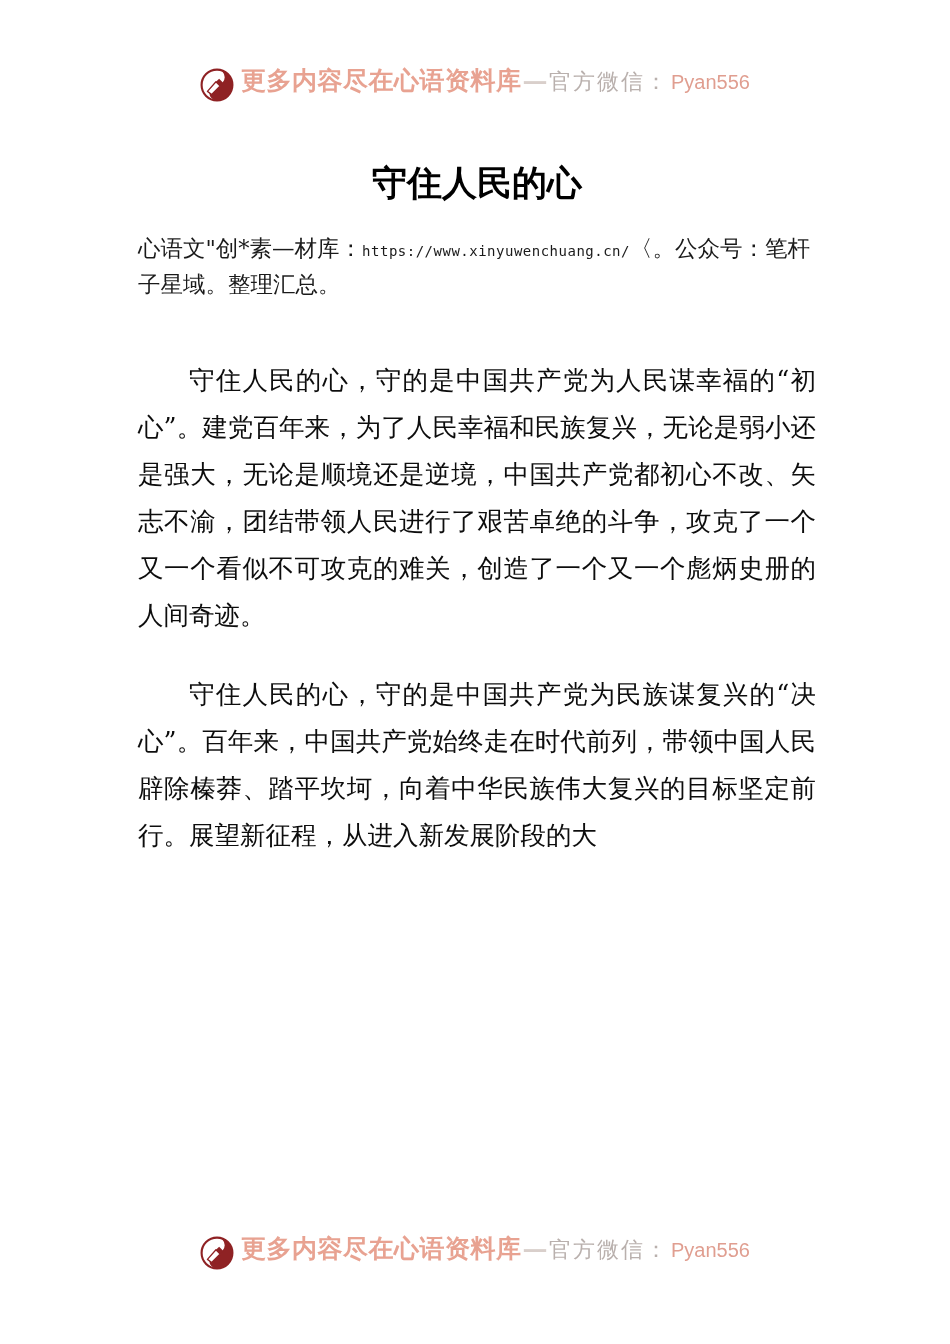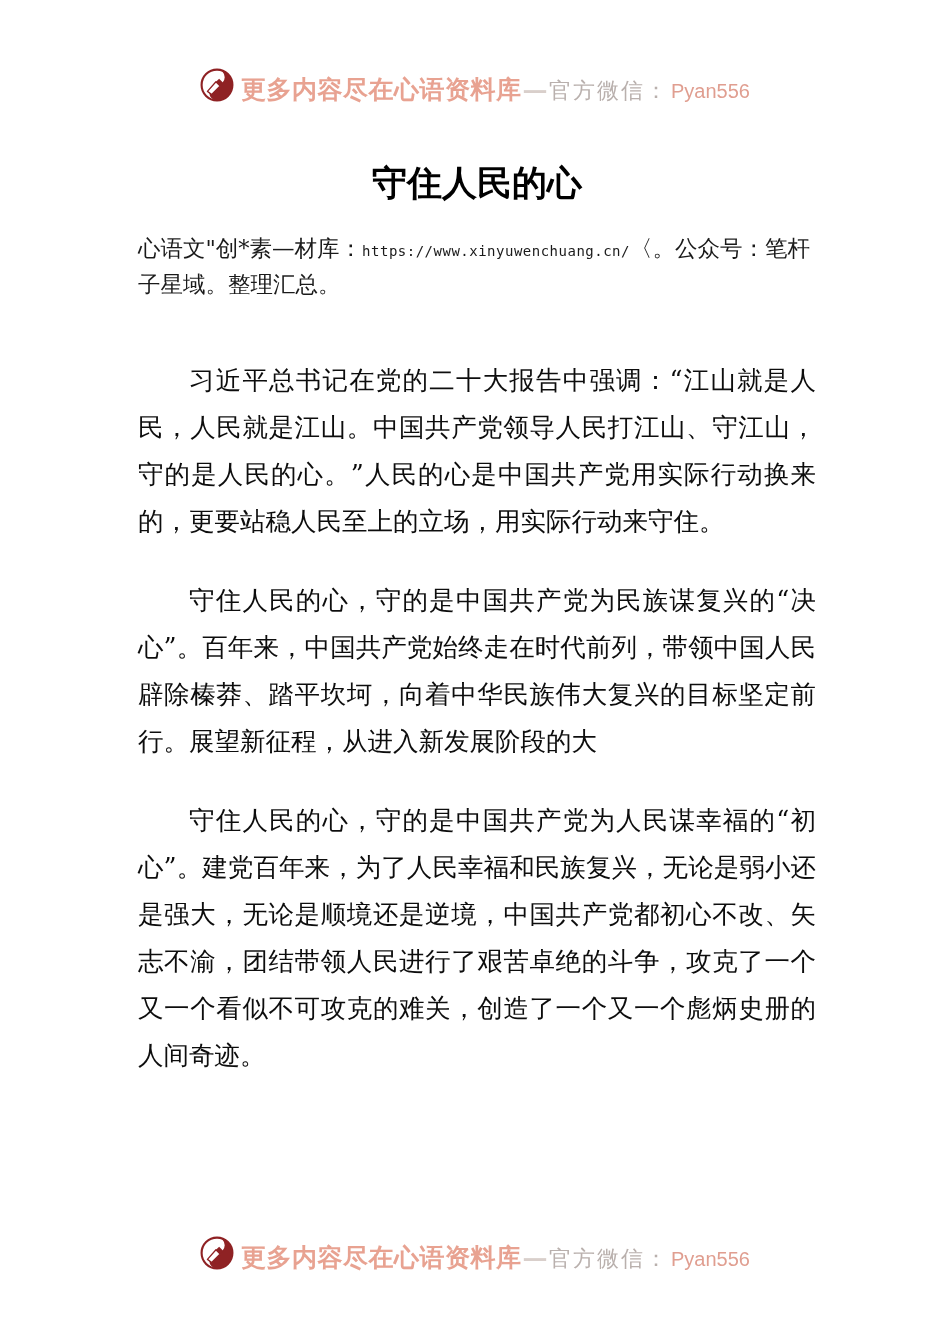--- a/index.html
+++ b/index.html
@@ -23,21 +23,21 @@
     height: 1344px;
     background: #ffffff;
   }
 
   
   .watermark {
     position: absolute;
     left: 0;
     width: 950px;
     display: flex;
-    align-items: flex-end;
+    align-items: flex-start;
     justify-content: center;
     gap: 7px;
     white-space: nowrap;
     user-select: none;
   }
   .watermark.header { top: 68px; }
   .watermark.footer { top: 1236px; }
 
   .wm-logo {
     width: 34px;
@@ -150,23 +150,22 @@
 
   <div class="doc">
 
     <h1 class="doc-title">
       <span class="t-line2">守住人民的心</span>
     </h1>
 
     <p class="doc-subtitle"><span>心语文"创*素—材库：</span><span class="mono">https://</span><span class="mono">www.xinyuwenchuang.cn/</span><span>〈。公众号：笔杆子星域。整理汇总。</span></p>
 
     <div class="doc-body">
-      <p class="para">习近平总书记在党的二十大报告中强调：“江山就是人民，人民就是江山。中国共产党领导人民打江山、守江山，守的是人民的心。”人民的心是中国共产党用实际行动换来的，更要站稳人民至上的立场，用实际行动来守住。</p>
+      <p class="para">守住人民的心，守的是中国共产党为人民谋幸福的“初心”。建党百年来，为了人民幸福和民族复兴，无论是弱小还是强大，无论是顺境还是逆境，中国共产党都初心不改、矢志不渝，团结带领人民进行了艰苦卓绝的斗争，攻克了一个又一个看似不可攻克的难关，创造了一个又一个彪炳史册的人间奇迹。</p>
       <p class="para">守住人民的心，守的是中国共产党为民族谋复兴的“决心”。百年来，中国共产党始终走在时代前列，带领中国人民辟除榛莽、踏平坎坷，向着中华民族伟大复兴的目标坚定前行。展望新征程，从进入新发展阶段的大</p>
-      <p class="para">守住人民的心，守的是中国共产党为人民谋幸福的“初心”。建党百年来，为了人民幸福和民族复兴，无论是弱小还是强大，无论是顺境还是逆境，中国共产党都初心不改、矢志不渝，团结带领人民进行了艰苦卓绝的斗争，攻克了一个又一个看似不可攻克的难关，创造了一个又一个彪炳史册的人间奇迹。</p>
     </div>
   </div>
 
   <div class="watermark footer">
     <span class="wm-logo">
       <svg viewBox="0 0 64 64" xmlns="http://www.w3.org/2000/svg">
         <circle cx="32" cy="32" r="29" fill="none" stroke="#8f2224" stroke-width="4"></circle>
         <path d="M32 3 a29 29 0 0 1 0 58 a14.5 14.5 0 0 1 0 -29 a14.5 14.5 0 0 0 0 -29 z" fill="#8f2224"></path>
         <circle cx="32" cy="17.5" r="5" fill="#ffffff"></circle>
         <circle cx="32" cy="46.5" r="5" fill="#8f2224"></circle>

